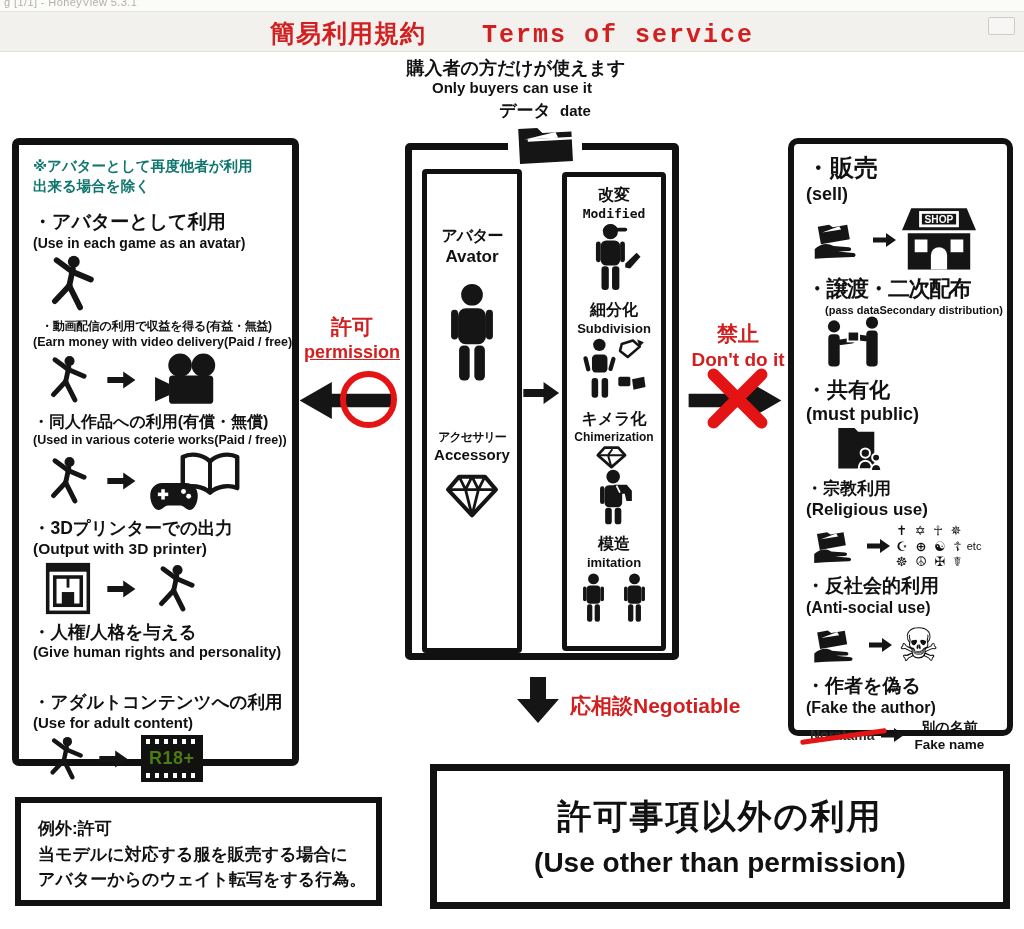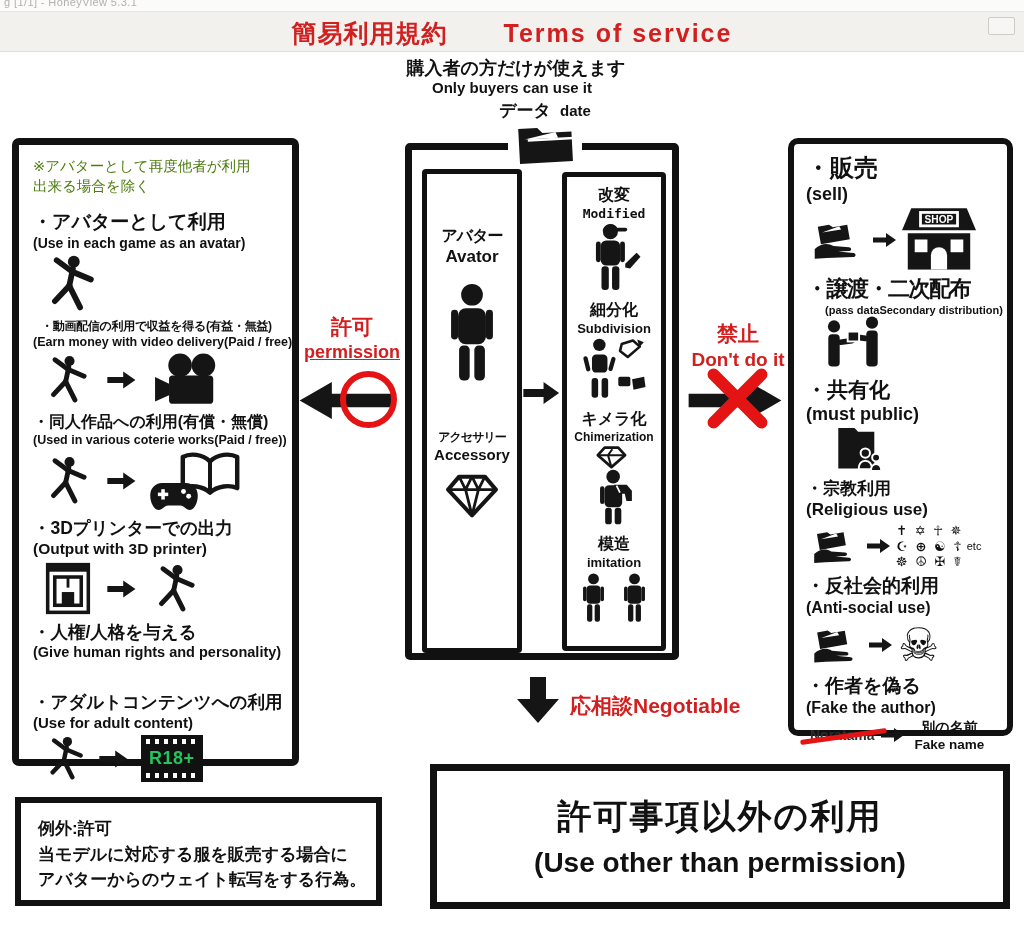--- a/index.html
+++ b/index.html
@@ -10,51 +10,51 @@
     overflow: hidden;
   }
   svg { display: block; fill: #151515; }
   .hidden-defs { position:absolute; width:0; height:0; overflow:hidden; }
 
   
   .win-title { position:absolute; top:0; left:0; right:0; height:11px; background:#fbfbfa; overflow:hidden; }
   .win-title span { display:block; transform:translateY(-4px); padding-left:4px; font-size:11px; color:#b3b0ac; letter-spacing:.4px; }
   .header-band { position:absolute; top:11px; left:0; right:0; height:41px; background:#f2f1ee; border-top:1px solid #e8e6e3; border-bottom:1px solid #e2e0dd; }
   .main-title { position:absolute; top:5px; left:0; width:100%; text-align:center; color:#d21f1f; font-size:25px; font-weight:bold; letter-spacing:1px; }
-  .main-title .t-en { font-family:Liberation Sans, sans-serif; letter-spacing:2px;margin-left:48px; }
+  .main-title .t-en { font-family:Liberation Mono, monospace; letter-spacing:2px;margin-left:48px; }
   .fs-btn { position:absolute; right:9px; top:5px; width:27px; height:18px; border:1px solid #cfccc7; border-radius:2px; background:#f7f6f4; }
 
   .sub-jp { position:absolute; top:56px; left:4px; width:100%; text-align:center; font-size:18px; font-weight:bold; }
   .sub-en { position:absolute; top:79px; left:0; width:100%; text-align:center; font-size:15px; font-weight:bold; }
   .data-label { position:absolute; top:99px; left:0; right:-66px; text-align:center; font-size:17px; font-weight:bold; }
   .data-label .en2 { font-size:15px; margin-left:9px; }
   .folder-data { position:absolute; left:516px; top:121px; width:60px; height:45px; transform:rotate(-3deg); }
 
   
   .left-panel { position:absolute; left:12px; top:138px; width:287px; height:628px; border:7px solid #111; border-radius:7px; background:#fff; padding:12px 6px 0 14px; }
-  .note { color:#4d7c0f; font-weight:normal; font-size:14.5px; line-height:1.35; white-space:pre-line; margin-bottom:13px; }
+  .note { color:#0f766e; font-weight:bold; font-size:14.5px; line-height:1.35; white-space:pre-line; margin-bottom:13px; }
   .lp-item { margin-bottom:5px; }
   .jp { font-weight:bold; white-space:nowrap; }
   .en { font-weight:bold; white-space:nowrap; }
   .jp-1 { font-size:19px; } .en-1 { font-size:14px; }
   .jp-2 { font-size:12px; letter-spacing:-.3px;margin-left:8px; } .en-2 { font-size:12.5px; }
   .jp-3 { font-size:16px; } .en-3 { font-size:12.5px; }
   .jp-4 { font-size:17.5px; } .en-4 { font-size:15.5px; }
   .jp-5 { font-size:17.5px; } .en-5 { font-size:14.5px; }
   .jp-6 { font-size:17.5px; } .en-6 { font-size:15px; }
   .icon-row { display:flex; align-items:center; margin:4px 0 2px 12px; }
   .gap14 { width:16px; } .gap10 { width:12px; }
   .sm-arrow { width:30px; height:22px; flex:none; }
   .book-game { position:relative; width:94px; height:60px; flex:none; }
   .bg-book { position:absolute; right:0; top:0; width:66px; height:47px; }
   .bg-pad { position:absolute; left:0; bottom:0; width:50px; height:31px; }
   .r18 { background:#111; display:inline-block; padding:4px 5px; }
   .r18::before,.r18::after { content:""; display:block; height:5px; background:repeating-linear-gradient(90deg,#fff 0 4px,#111 4px 9px); }
   .r18::before { margin-bottom:4px; } .r18::after { margin-top:4px; }
-  .r18 span { color:#22c55e; font-weight:bold; font-size:18px; padding:0 3px; letter-spacing:.5px; }
+  .r18 span { color:#4d7c0f; font-weight:bold; font-size:18px; padding:0 3px; letter-spacing:.5px; }
   .mb-big { margin-bottom:30px; }
 
   
   .exception-box { position:absolute; left:15px; top:797px; width:367px; height:109px; border:6px solid #111; background:#fff; padding:13px 0 0 17px; font-size:17px; font-weight:bold; line-height:1.5; }
 
   
   .center-box { position:absolute; left:405px; top:143px; width:274px; height:517px; border:7px solid #111; border-radius:5px; background:#fff; }
   .center-gap { position:absolute; left:508px; top:139px; width:74px; height:14px; background:#fff; }
   .inner-left { position:absolute; left:422px; top:169px; width:100px; height:484px; border:5px solid #111; border-radius:4px; background:#fff; text-align:center; }
   .il-jp { margin-top:52px; font-size:16px; font-weight:bold; letter-spacing:-1px; }

